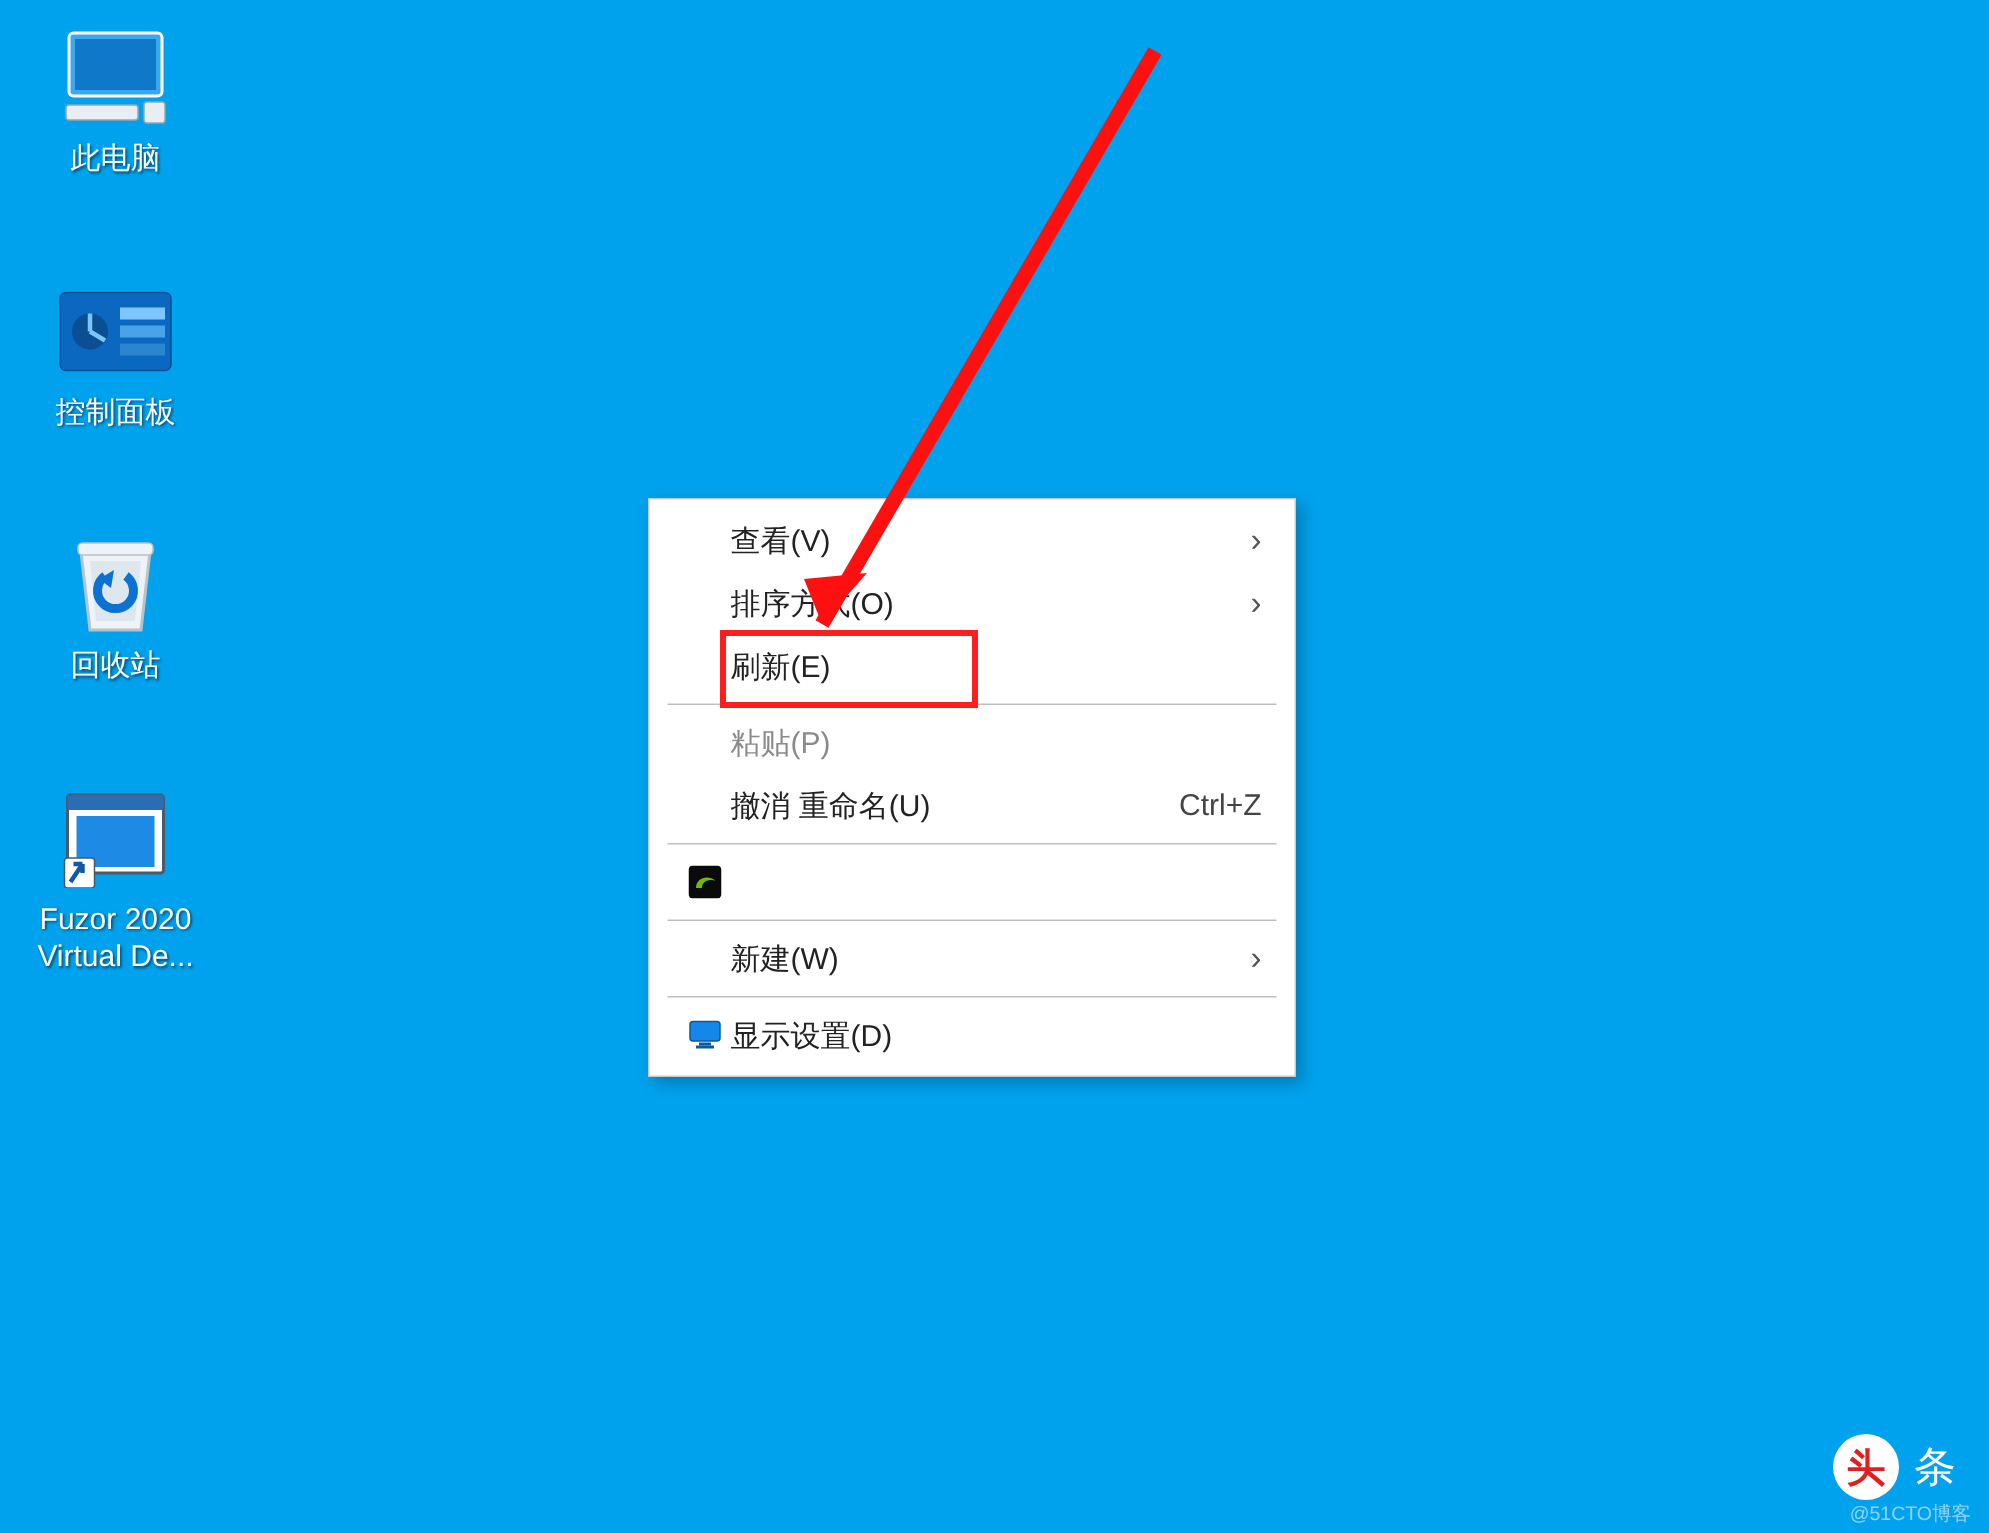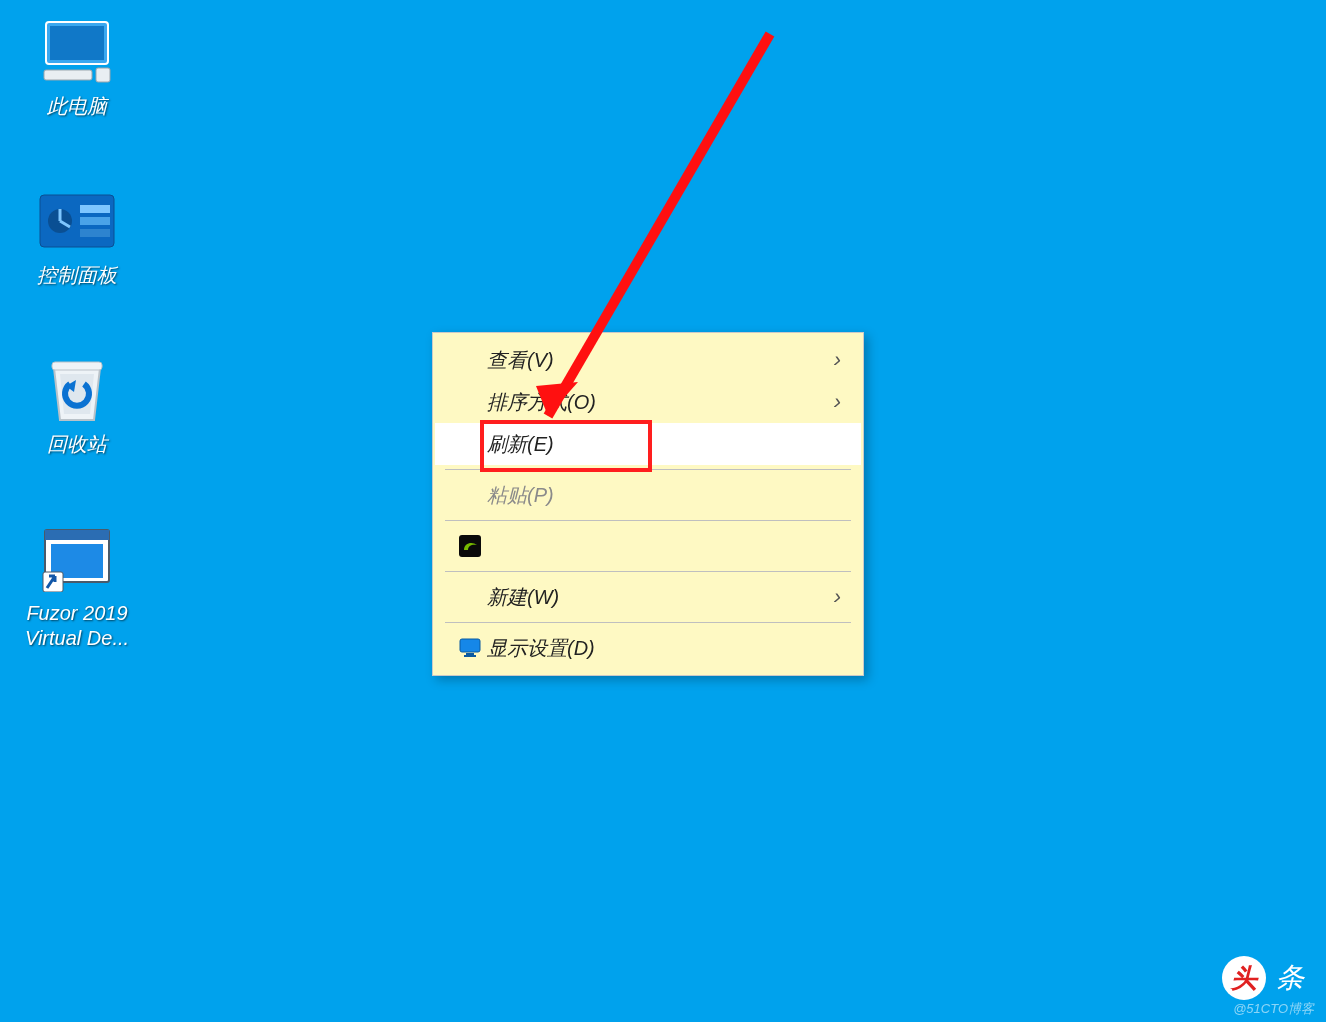--- a/index.html
+++ b/index.html
@@ -2,35 +2,34 @@
 <html><head>
 <meta charset="utf-8">
 <style>
   * { box-sizing: border-box; margin: 0; padding: 0; }
   html, body { width: 1326px; height: 1022px; overflow: hidden; font-family: "Microsoft YaHei", "Segoe UI", sans-serif; }
   .desktop {
     position: relative;
     width: 1326px;
     height: 1022px;
     background: #00a2ed;
-    font-style: italic;
   }
 
   
   .desk-icons { position: absolute; left: 12px; top: 18px; display: flex; flex-direction: column; gap: 68px; align-items: center; width: 130px; }
   .desk-item { width: 130px; display: flex; flex-direction: column; align-items: center; gap: 8px; cursor: pointer; }
   .desk-label { color: #fff; font-size: 20px; text-align: center; text-shadow: 1px 1px 2px rgba(0,0,0,.6); line-height: 1.25; }
   .icon-box { width: 80px; height: 68px; display: flex; align-items: center; justify-content: center; }
 
   
   .ctx {
     position: absolute;
     left: 432px; top: 332px;
     width: 432px;
-    background: #fef9c3;
+    background: #ffffff;
     border: 1px solid #c9c9c9;
     box-shadow: 4px 4px 10px rgba(0,0,0,.25);
     padding: 6px 2px;
   }
   .ctx-item {
     display: flex; align-items: center;
     height: 42px;
     padding: 0 20px 0 18px;
     font-size: 20px;
     color: #222;
@@ -115,21 +114,21 @@
     <div class="desk-item">
       <div class="icon-box">
         <svg width="72" height="66" viewBox="0 0 72 66">
           <rect x="4" y="4" width="64" height="52" rx="2" fill="#ffffff" stroke="#4a5a6a" stroke-width="2"></rect>
           <rect x="4" y="4" width="64" height="10" fill="#2b6db3"></rect>
           <rect x="10" y="18" width="52" height="34" fill="#1d8ae6"></rect>
           <rect x="2" y="46" width="20" height="20" rx="2" fill="#ffffff" stroke="#4a5a6a"></rect>
           <path d="M6 62 L14 50 M14 50 L14 56 M14 50 L8 50" stroke="#1257a8" stroke-width="3" fill="none"></path>
         </svg>
       </div>
-      <div class="desk-label">Fuzor 2019 Virtual De...</div>
+      <div class="desk-label">Fuzor 2020 Virtual De...</div>
     </div>
 
   </div>
 
   <div class="ctx">
 
     <div class="ctx-item">
       <span class="ic"></span>
       <span class="lbl">查看(V)</span>
       <span class="arrow">›</span>
@@ -142,20 +141,25 @@
     <div class="ctx-item hover">
       <span class="ic"></span>
       <span class="lbl">刷新(E)</span>
     </div>
 
     <div class="ctx-sep"></div>
 
     <div class="ctx-item disabled">
       <span class="ic"></span>
       <span class="lbl">粘贴(P)</span>
+    </div>
+    <div class="ctx-item">
+      <span class="ic"></span>
+      <span class="lbl">撤消 重命名(U)</span>
+      <span class="sc">Ctrl+Z</span>
     </div>
 
     <div class="ctx-sep"></div>
 
     <div class="ctx-item">
       <span class="ic">
         <svg width="22" height="22" viewBox="0 0 22 22">
             <rect width="22" height="22" rx="3" fill="#0a0a0a"></rect>
             <path d="M5 15 C5 8 13 6 18 10 C14 9 9 10 9 15 Z" fill="#76b900"></path>
           </svg>

